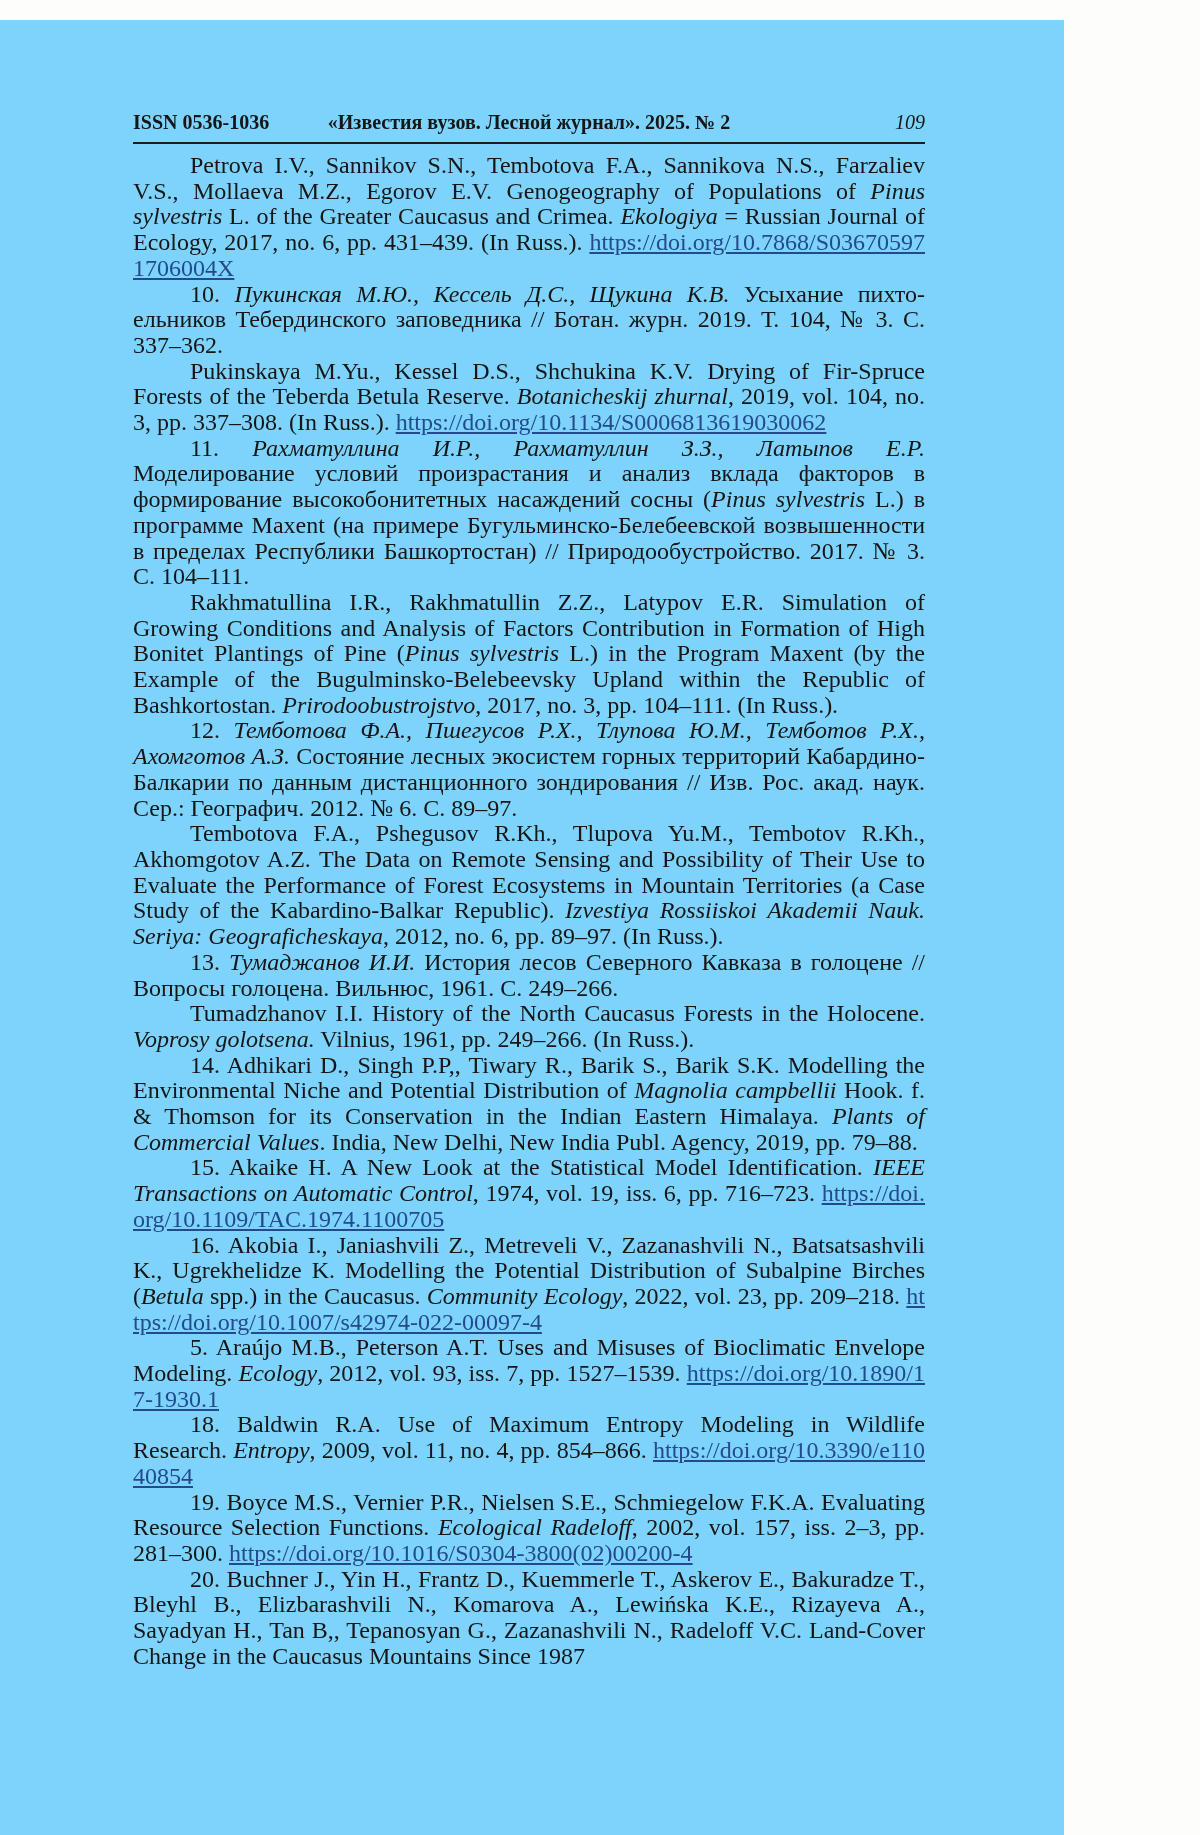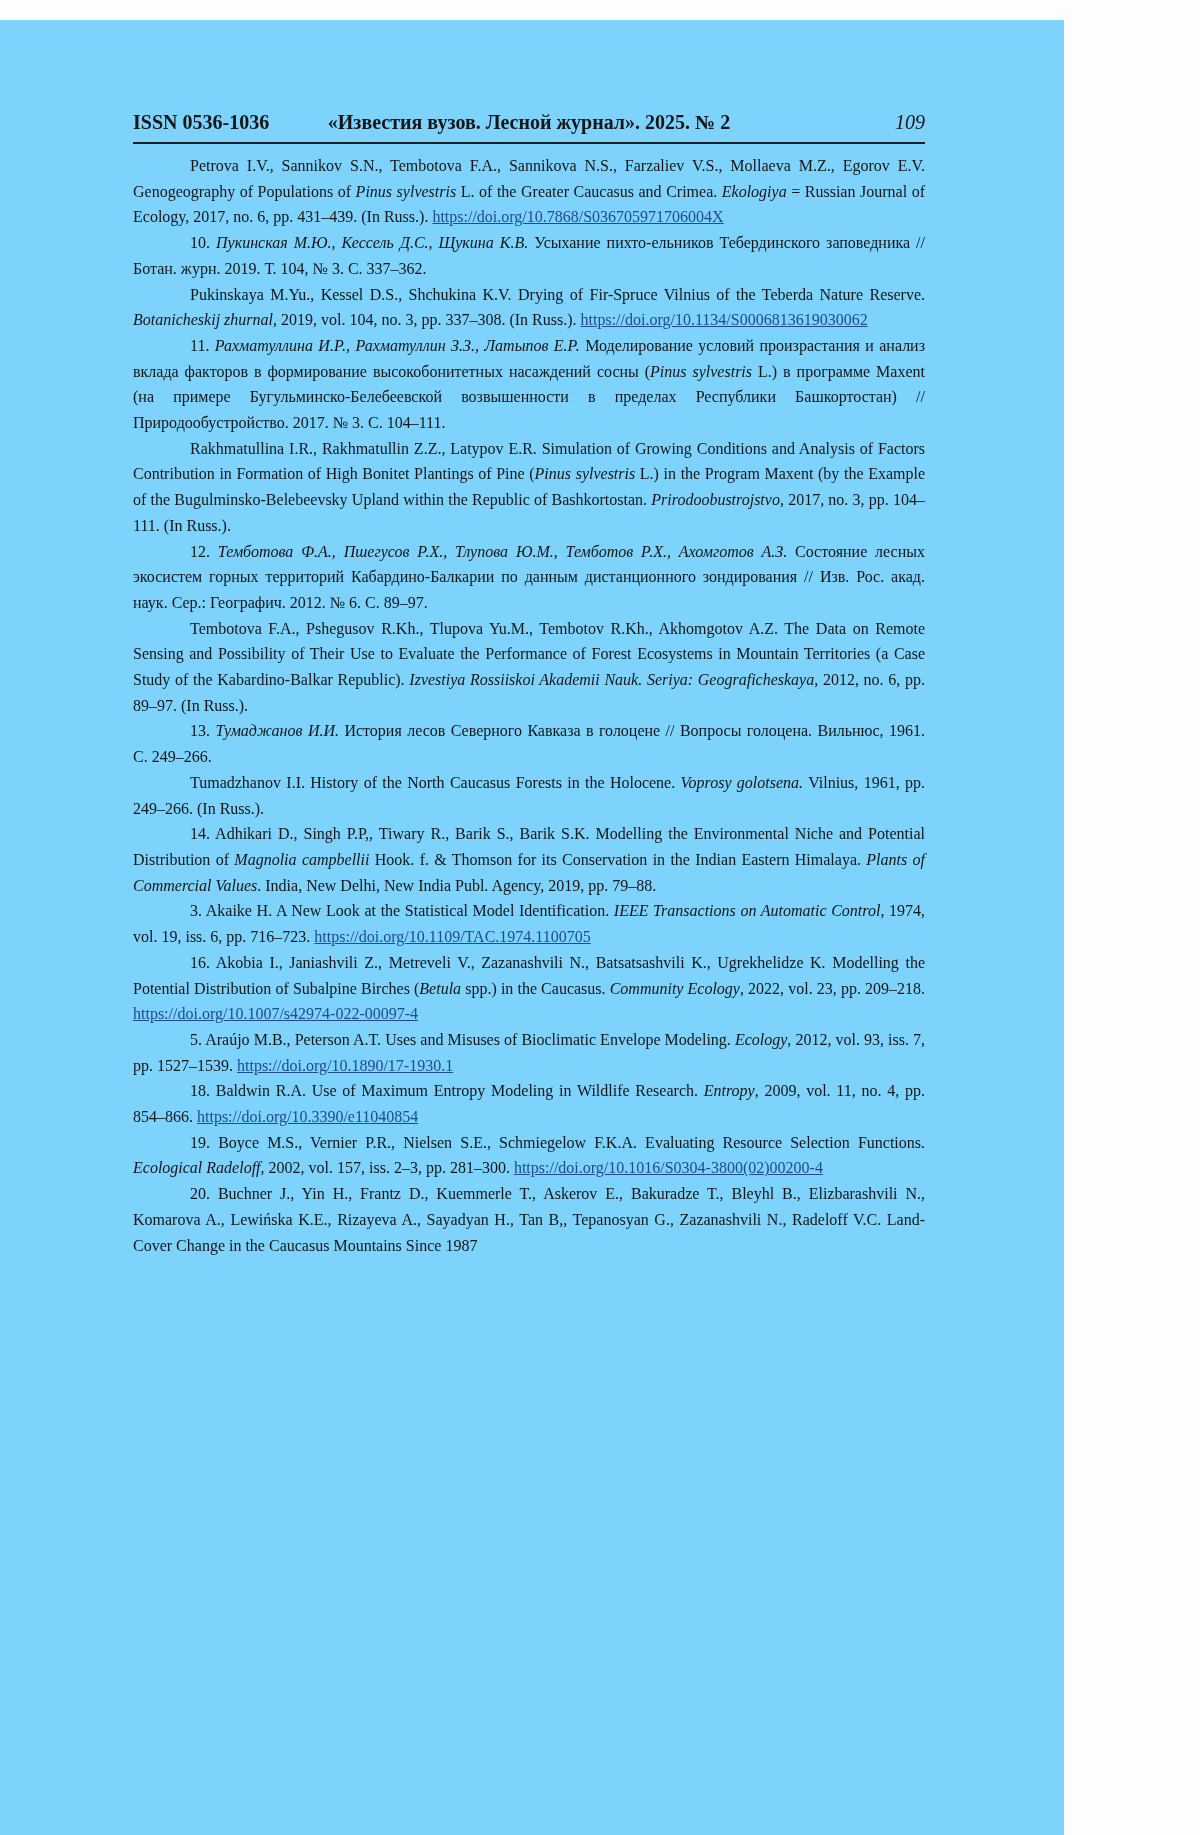--- a/index.html
+++ b/index.html
@@ -53,21 +53,21 @@
     font-weight: normal;
     font-style: italic;
   }
   .rule {
     margin-top: 6px;
     border-bottom: 2px solid #1c1c1c;
     width: 100%;
   }
   .refs {
     margin-top: 9px;
-    font-size: 16px;
+    font-size: 24px;
     line-height: 25.7px;
     text-align: justify;
   }
   p.ref {
     text-indent: 57px;
     margin: 0;
   }
   .it { font-style: italic; }
   a.doi-link {
     color: var(--link-color, #234a8c);
@@ -86,29 +86,29 @@
       <span class="issn">ISSN 0536-1036</span>
       <span class="journal-title">«Известия вузов. Лесной журнал». 2025. № 2</span>
       <span class="page-number">109</span>
     </header>
 
     <div class="rule"></div>
 
     <main class="refs" id="refs">
         <p class="ref"><span>Petrova I.V., Sannikov S.N., Tembotova F.A., Sannikova N.S., Farzaliev V.S., Mollaeva M.Z., Egorov E.V. Genogeography of Populations of </span><span class="it">Pinus sylvestris</span><span> L. of the Greater Caucasus and Crimea. </span><span class="it">Ekologiya</span><span> = Russian Journal of Ecology, 2017, no. 6, pp. 431–439. (In Russ.). </span><a class="doi-link" href="#">https://doi.org/10.7868/S036705971706004X</a></p>
         <p class="ref"><span>10. </span><span class="it">Пукинская М.Ю., Кессель Д.С., Щукина К.В.</span><span> Усыхание пихто-ельников Тебердинского заповедника // Ботан. журн. 2019. Т. 104, № 3. С. 337–362.</span></p>
-        <p class="ref"><span>Pukinskaya M.Yu., Kessel D.S., Shchukina K.V. Drying of Fir-Spruce Vilnius of the Teberda Nature Reserve. </span><span class="it">Botanicheskij zhurnal</span><span>, 2019, vol. 104, no. 3, pp. 337–308. (In Russ.). </span><a class="doi-link" href="#">https://doi.org/10.1134/S0006813619030062</a></p>
+        <p class="ref"><span>Pukinskaya M.Yu., Kessel D.S., Shchukina K.V. Drying of Fir-Spruce Forests of the Teberda Betula Reserve. </span><span class="it">Botanicheskij zhurnal</span><span>, 2019, vol. 104, no. 3, pp. 337–308. (In Russ.). </span><a class="doi-link" href="#">https://doi.org/10.1134/S0006813619030062</a></p>
         <p class="ref"><span>11. </span><span class="it">Рахматуллина И.Р., Рахматуллин З.З., Латыпов Е.Р.</span><span> Моделирование условий произрастания и анализ вклада факторов в формирование высокобонитетных насаждений сосны (</span><span class="it">Pinus sylvestris</span><span> L.) в программе Maxent (на примере Бугульминско-Белебеевской возвышенности в пределах Республики Башкортостан) // Природообустройство. 2017. № 3. С. 104–111.</span></p>
         <p class="ref"><span>Rakhmatullina I.R., Rakhmatullin Z.Z., Latypov E.R. Simulation of Growing Conditions and Analysis of Factors Contribution in Formation of High Bonitet Plantings of Pine (</span><span class="it">Pinus sylvestris</span><span> L.) in the Program Maxent (by the Example of the Bugulminsko-Belebeevsky Upland within the Republic of Bashkortostan. </span><span class="it">Prirodoobustrojstvo</span><span>, 2017, no. 3, pp. 104–111. (In Russ.).</span></p>
         <p class="ref"><span>12. </span><span class="it">Темботова Ф.А., Пшегусов Р.Х., Тлупова Ю.М., Темботов Р.Х., Ахомготов А.З.</span><span> Состояние лесных экосистем горных территорий Кабардино-Балкарии по данным дистанционного зондирования // Изв. Рос. акад. наук. Сер.: Географич. 2012. № 6. С. 89–97.</span></p>
         <p class="ref"><span>Tembotova F.A., Pshegusov R.Kh., Tlupova Yu.M., Tembotov R.Kh., Akhomgotov A.Z. The Data on Remote Sensing and Possibility of Their Use to Evaluate the Performance of Forest Ecosystems in Mountain Territories (a Case Study of the Kabardino-Balkar Republic). </span><span class="it">Izvestiya Rossiiskoi Akademii Nauk. Seriya: Geograficheskaya</span><span>, 2012, no. 6, pp. 89–97. (In Russ.).</span></p>
         <p class="ref"><span>13. </span><span class="it">Тумаджанов И.И.</span><span> История лесов Северного Кавказа в голоцене // Вопросы голоцена. Вильнюс, 1961. С. 249–266.</span></p>
         <p class="ref"><span>Tumadzhanov I.I. History of the North Caucasus Forests in the Holocene. </span><span class="it">Voprosy golotsena.</span><span> Vilnius, 1961, pp. 249–266. (In Russ.).</span></p>
         <p class="ref"><span>14. Adhikari D., Singh P.P,, Tiwary R., Barik S., Barik S.K. Modelling the Environmental Niche and Potential Distribution of </span><span class="it">Magnolia campbellii</span><span> Hook. f. &amp; Thomson for its Conservation in the Indian Eastern Himalaya. </span><span class="it">Plants of Commercial Values</span><span>. India, New Delhi, New India Publ. Agency, 2019, pp. 79–88.</span></p>
-        <p class="ref"><span>3. Akaike H. A New Look at the Statistical Model Identification. </span><span class="it">IEEE Transactions on Automatic Control</span><span>, 1974, vol. 19, iss. 6, pp. 716–723. </span><a class="doi-link" href="#">https://doi.org/10.1109/TAC.1974.1100705</a></p>
+        <p class="ref"><span>15. Akaike H. A New Look at the Statistical Model Identification. </span><span class="it">IEEE Transactions on Automatic Control</span><span>, 1974, vol. 19, iss. 6, pp. 716–723. </span><a class="doi-link" href="#">https://doi.org/10.1109/TAC.1974.1100705</a></p>
         <p class="ref"><span>16. Akobia I., Janiashvili Z., Metreveli V., Zazanashvili N., Batsatsashvili K., Ugrekhelidze K. Modelling the Potential Distribution of Subalpine Birches (</span><span class="it">Betula</span><span> spp.) in the Caucasus. </span><span class="it">Community Ecology</span><span>, 2022, vol. 23, pp. 209–218. </span><a class="doi-link" href="#">https://doi.org/10.1007/s42974-022-00097-4</a></p>
         <p class="ref"><span>5. Araújo M.B., Peterson A.T. Uses and Misuses of Bioclimatic Envelope Modeling. </span><span class="it">Ecology</span><span>, 2012, vol. 93, iss. 7, pp. 1527–1539. </span><a class="doi-link" href="#">https://doi.org/10.1890/17-1930.1</a></p>
         <p class="ref"><span>18. Baldwin R.A. Use of Maximum Entropy Modeling in Wildlife Research. </span><span class="it">Entropy</span><span>, 2009, vol. 11, no. 4, pp. 854–866. </span><a class="doi-link" href="#">https://doi.org/10.3390/e11040854</a></p>
         <p class="ref"><span>19. Boyce M.S., Vernier P.R., Nielsen S.E., Schmiegelow F.K.A. Evaluating Resource Selection Functions. </span><span class="it">Ecological Radeloff</span><span>, 2002, vol. 157, iss. 2–3, pp. 281–300. </span><a class="doi-link" href="#">https://doi.org/10.1016/S0304-3800(02)00200-4</a></p>
         <p class="ref"><span>20. Buchner J., Yin H., Frantz D., Kuemmerle T., Askerov E., Bakuradze T., Bleyhl B., Elizbarashvili N., Komarova A., Lewińska K.E., Rizayeva A., Sayadyan H., Tan B,, Tepanosyan G., Zazanashvili N., Radeloff V.C. Land-Cover Change in the Caucasus Mountains Since 1987</span></p>
       </main>
 
   </div>
 </div>
 

